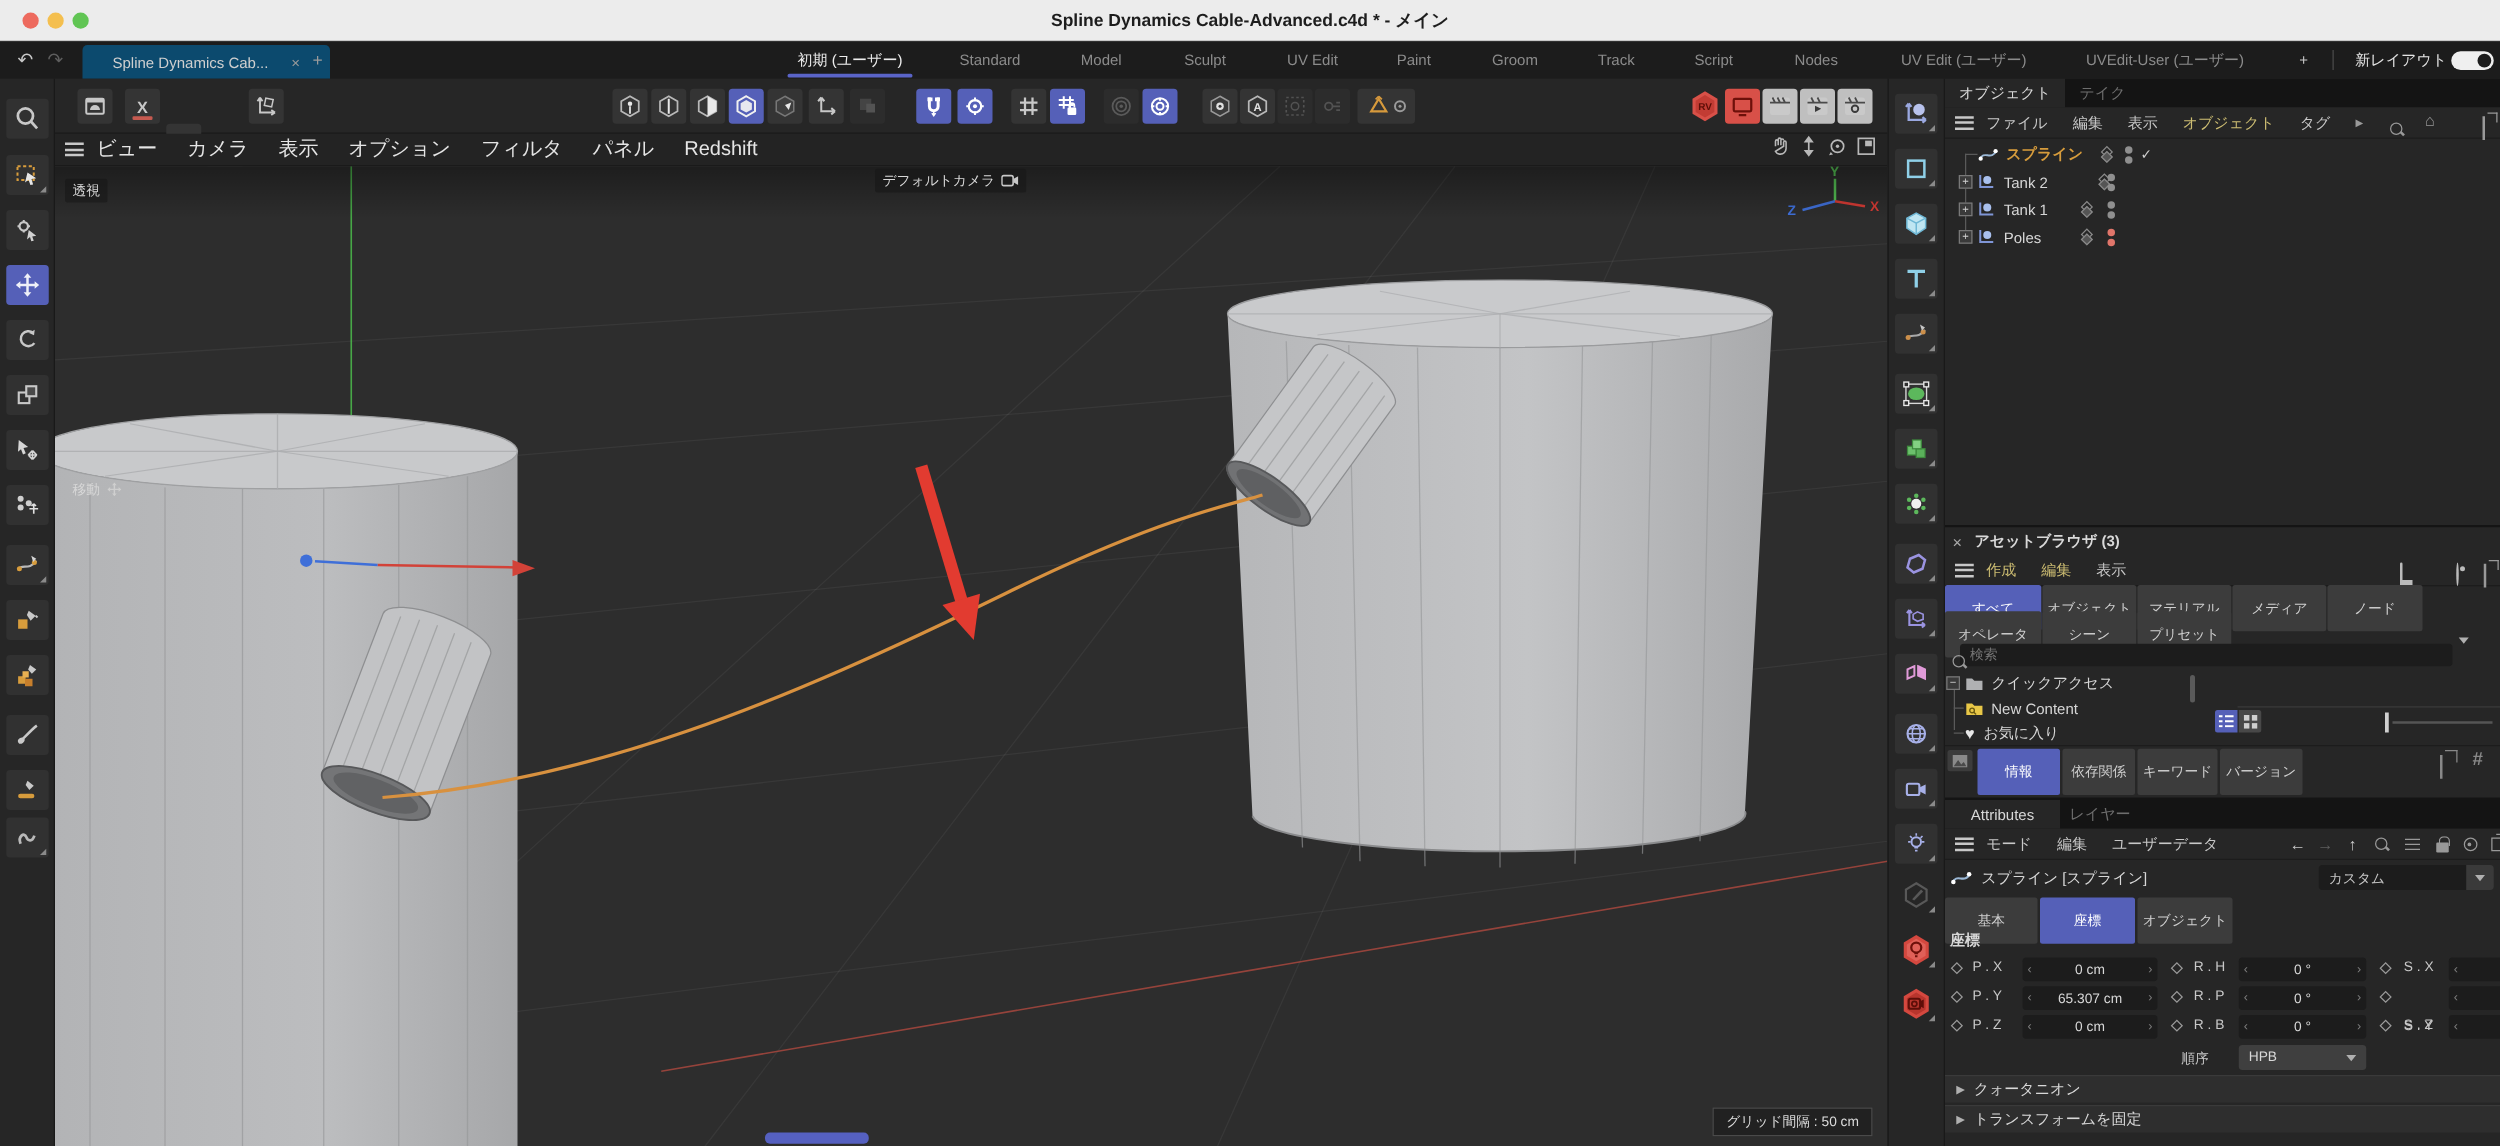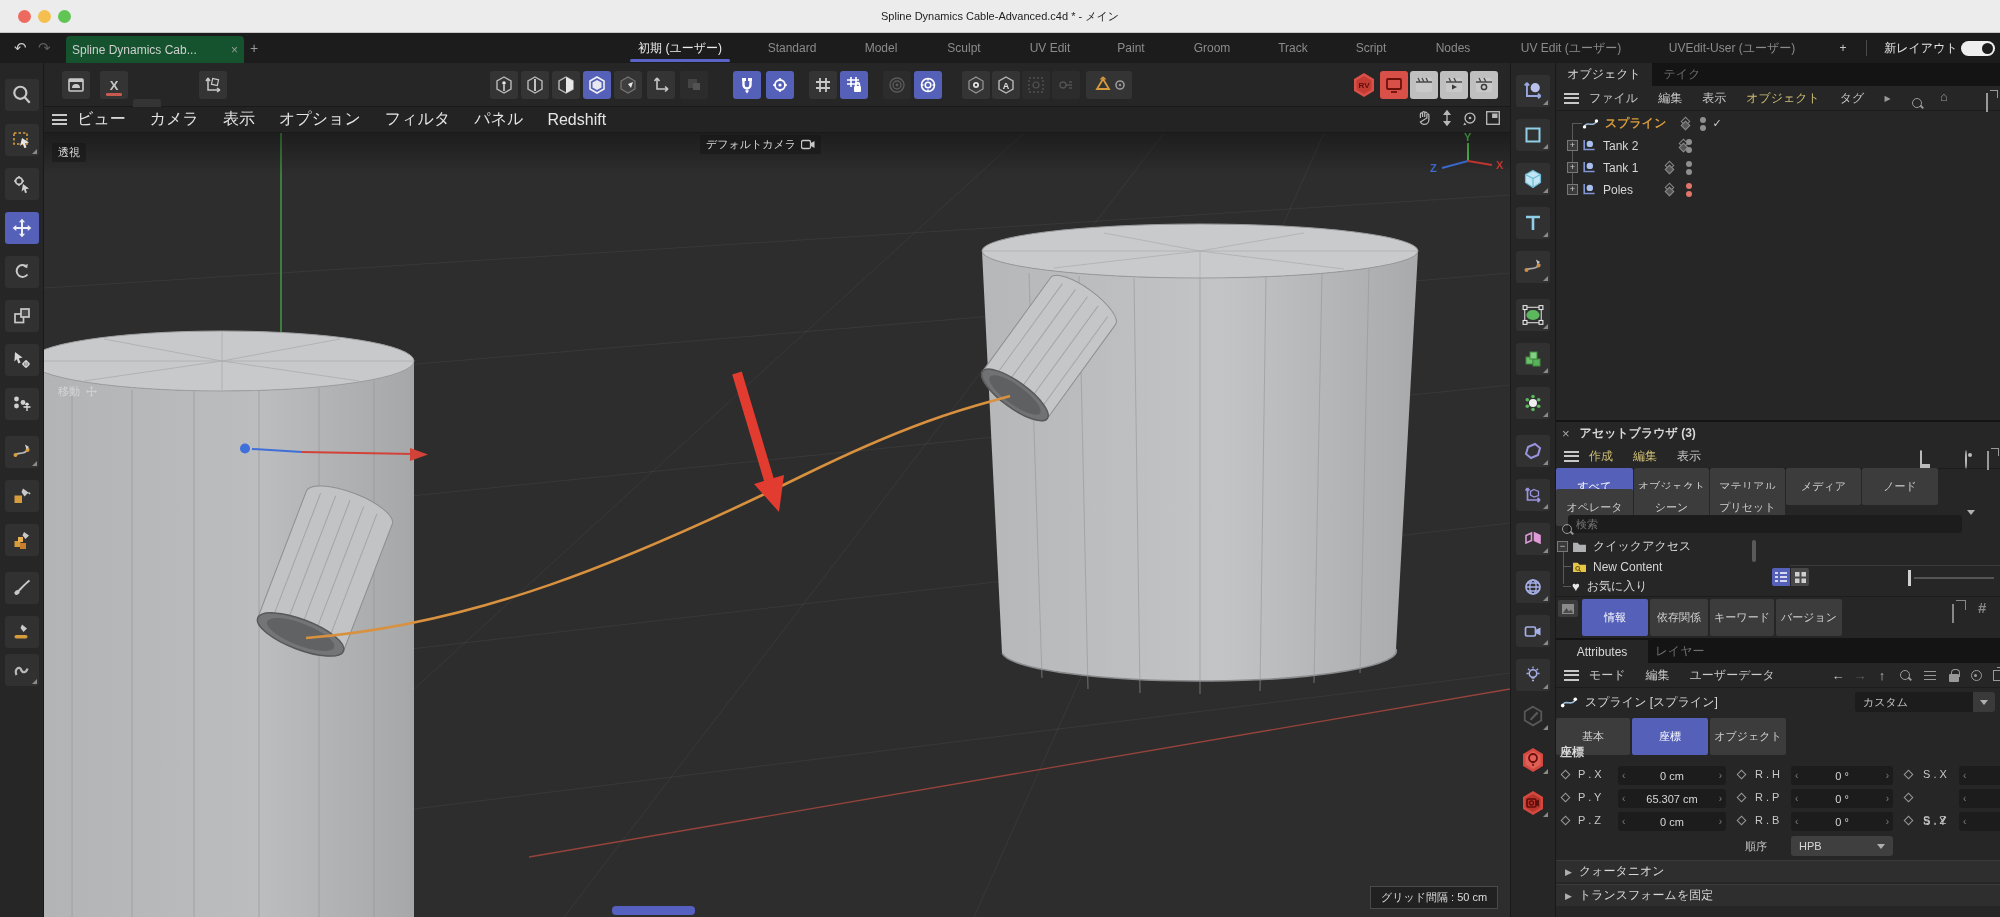--- a/index.html
+++ b/index.html
@@ -2,25 +2,25 @@
 <html><head>
 <meta charset="utf-8">
 <style>
 *{margin:0;padding:0;box-sizing:border-box}
 body{width:2000px;height:917px;overflow:hidden;background:#111;font-family:"Liberation Sans","DejaVu Sans",sans-serif}
 .app{position:absolute;top:0;left:0;width:2000px;height:917px;background:#262626;overflow:hidden}
 .abs{position:absolute}
 
 .titlebar{position:absolute;left:0;top:0;width:2000px;height:33px;background:#ececec;border-bottom:1px solid #c6c6c6}
 .tl{position:absolute;top:10px;width:13px;height:13px;border-radius:50%}
-.title{position:absolute;left:0;right:0;top:0;height:33px;display:flex;align-items:center;justify-content:center;font-size:11px;font-weight:normal;color:#1d1d1d}
+.title{position:absolute;left:0;right:0;top:0;height:33px;display:flex;align-items:center;justify-content:center;font-size:14px;font-weight:bold;color:#1d1d1d}
 
 .tabbar{position:absolute;left:0;top:33px;width:2000px;height:30px;background:#1c1c1c}
 .ubtn{position:absolute;top:0;height:30px;display:flex;align-items:center;color:#c8c8c8;font-size:15px}
-.doctab{position:absolute;left:66px;top:3px;height:27px;width:178px;background:#14532d;border-radius:4px 4px 0 0;display:flex;align-items:center;padding:0 6px;color:#cfcfcf;font-size:12px}
+.doctab{position:absolute;left:66px;top:3px;height:27px;width:198px;background:#0c4a6e;border-radius:4px 4px 0 0;display:flex;align-items:center;padding:0 24px;color:#cfcfcf;font-size:12px}
 .ltab{position:absolute;top:0;height:30px;display:flex;align-items:center;transform:translateX(-50%);color:#8b8b8b;font-size:12px;white-space:nowrap}
 .ltab.on{color:#ececec}
 .ltab-under{position:absolute;left:630px;top:26px;width:100px;height:3px;background:#5a64c8;border-radius:2px}
 .toggle{position:absolute;left:1961px;top:8px;width:34px;height:15px;background:#efefef;border-radius:8px}
 .toggle:after{content:"";position:absolute;right:2px;top:2px;width:11px;height:11px;border-radius:50%;background:#1c1c1c}
 
 .toolbar{position:absolute;left:44px;top:63px;width:1466px;height:44px;background:#262626;border-bottom:1px solid #191919}
 .tbtn{position:absolute;top:8px;width:28px;height:28px;background:#343434;border-radius:3px;display:flex;align-items:center;justify-content:center}
 .tbtn.blue{background:#5560b8}
 .tbtn.dim{opacity:.45}

